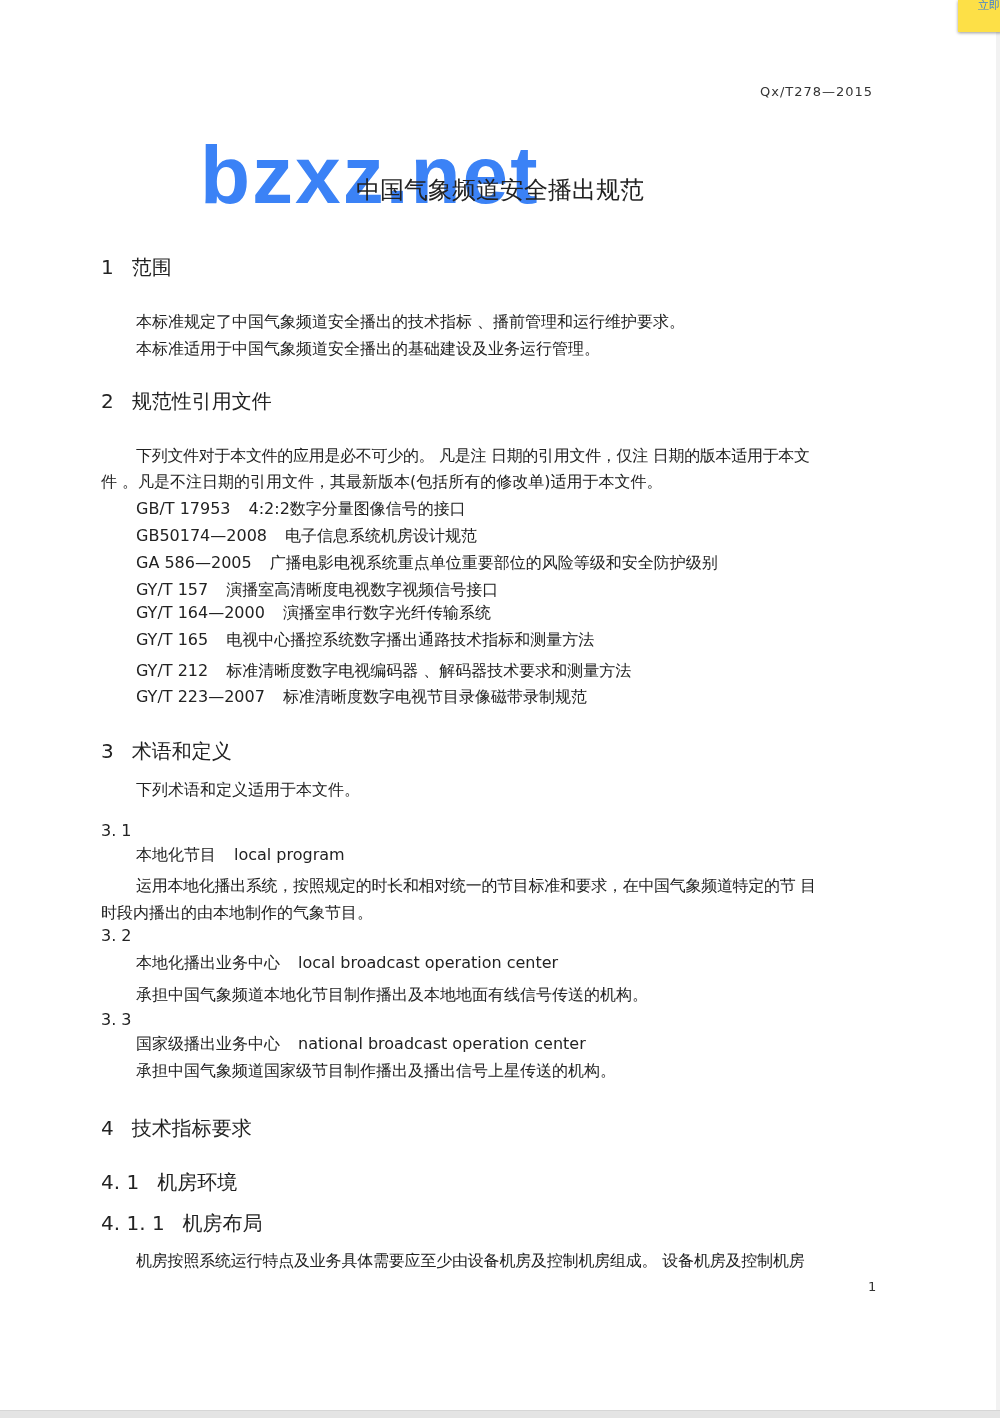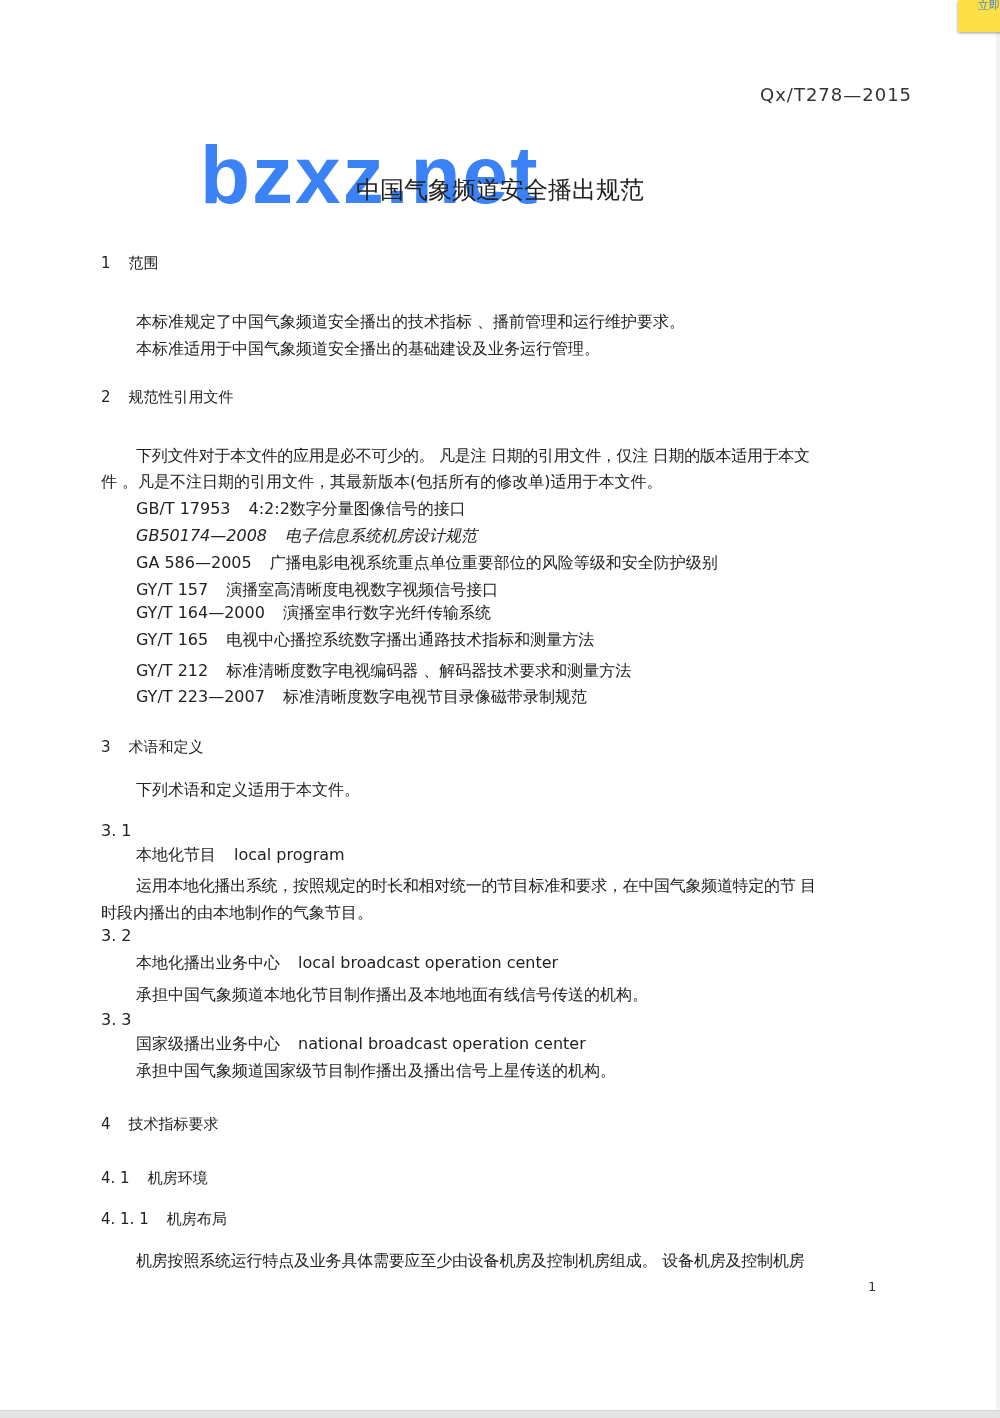--- a/index.html
+++ b/index.html
@@ -8,24 +8,24 @@
     background:#ffffff;
     font-family:"DejaVu Sans", "Liberation Sans", sans-serif;
     color:#222;
   }
   .page { position:absolute; left:0; top:0; width:1000px; height:1408px; background:#fff; }
   .bottom-edge { position:absolute; left:0; top:1410px; width:1000px; height:8px; background:#e4e4e4; border-top:1px solid #d6d6d6; }
   .right-edge { position:absolute; left:996px; top:0; width:4px; height:1410px; background:#f2f2f2; }
   .corner-widget { position:absolute; left:958px; top:0; width:44px; height:32px; background:#fde047; box-shadow:0 1px 3px rgba(0,0,0,.4); }
   .corner-widget span { position:absolute; right:2px; top:-2px; font-size:11px; color:#3c7fd6; }
   .abs { position:absolute; white-space:nowrap; }
-  .code { left:760px; top:84px; font-size:18px; letter-spacing:1px; color:#333; }
+  .code { left:760px; top:84px; font-size:13px; letter-spacing:1px; color:#333; }
   .watermark { left:200px; top:128px; font-size:82px; font-weight:bold; color:#3b82f6; font-family:"Liberation Sans", sans-serif; letter-spacing:2px; }
   .title { left:356px; top:174px; font-size:24px; color:#222; }
-  .h { font-size:15px; color:#222; }
+  .h { font-size:20px; color:#222; }
   .p { font-size:16px; color:#222; }
   .sp { display:inline-block; width:18px; }
   .pagenum { left:868px; top:1279px; font-size:13px; color:#333; }
 </style>
 </head>
 <body>
 
 <div class="page">
 
   <div class="abs watermark">bzxz.net</div>
@@ -38,21 +38,21 @@
   <div class="abs p" style="left:136px; top:312px;">本标准规定了中国气象频道安全播出的技术指标 、播前管理和运行维护要求。</div>
   <div class="abs p" style="left:136px; top:339px;text-align:right;">本标准适用于中国气象频道安全播出的基础建设及业务运行管理。</div>
 
   <div class="abs h" style="left:101px; top:388px;">
     <span>2</span><span class="sp"></span><span>规范性引用文件</span>
   </div>
   <div class="abs p" style="left:136px; top:446px; letter-spacing:-0.3px;">下列文件对于本文件的应用是必不可少的。 凡是注 日期的引用文件，仅注 日期的版本适用于本文</div>
   <div class="abs p" style="left:101px; top:472px;">件 。凡是不注日期的引用文件，其最新版本(包括所有的修改单)适用于本文件。</div>
 
   <div class="abs p" style="left:136px; top:499px;"><span>GB/T 17953</span><span class="sp"></span><span>4:2:2数字分量图像信号的接口</span></div>
-  <div class="abs p" style="left:136px; top:526px;font-style:italic;"><span>GB50174—2008</span><span class="sp"></span><span>电子信息系统机房设计规范</span></div>
+  <div class="abs p" style="left:136px; top:526px;"><span>GB50174—2008</span><span class="sp"></span><span>电子信息系统机房设计规范</span></div>
   <div class="abs p" style="left:136px; top:553px;"><span>GA 586—2005</span><span class="sp"></span><span>广播电影电视系统重点单位重要部位的风险等级和安全防护级别</span></div>
   <div class="abs p" style="left:136px; top:580px;"><span>GY/T 157</span><span class="sp"></span><span>演播室高清晰度电视数字视频信号接口</span></div>
   <div class="abs p" style="left:136px; top:603px;"><span>GY/T 164—2000</span><span class="sp"></span><span>演播室串行数字光纤传输系统</span></div>
   <div class="abs p" style="left:136px; top:630px;"><span>GY/T 165</span><span class="sp"></span><span>电视中心播控系统数字播出通路技术指标和测量方法</span></div>
   <div class="abs p" style="left:136px; top:661px;"><span>GY/T 212</span><span class="sp"></span><span>标准清晰度数字电视编码器 、解码器技术要求和测量方法</span></div>
   <div class="abs p" style="left:136px; top:687px;"><span>GY/T 223—2007</span><span class="sp"></span><span>标准清晰度数字电视节目录像磁带录制规范</span></div>
 
   <div class="abs h" style="left:101px; top:738px;">
     <span>3</span><span class="sp"></span><span>术语和定义</span>
   </div>

